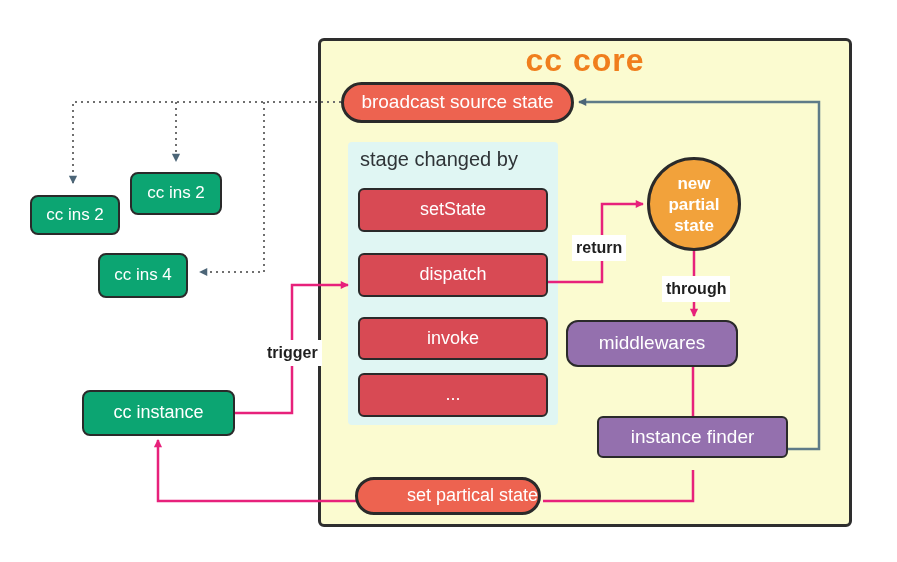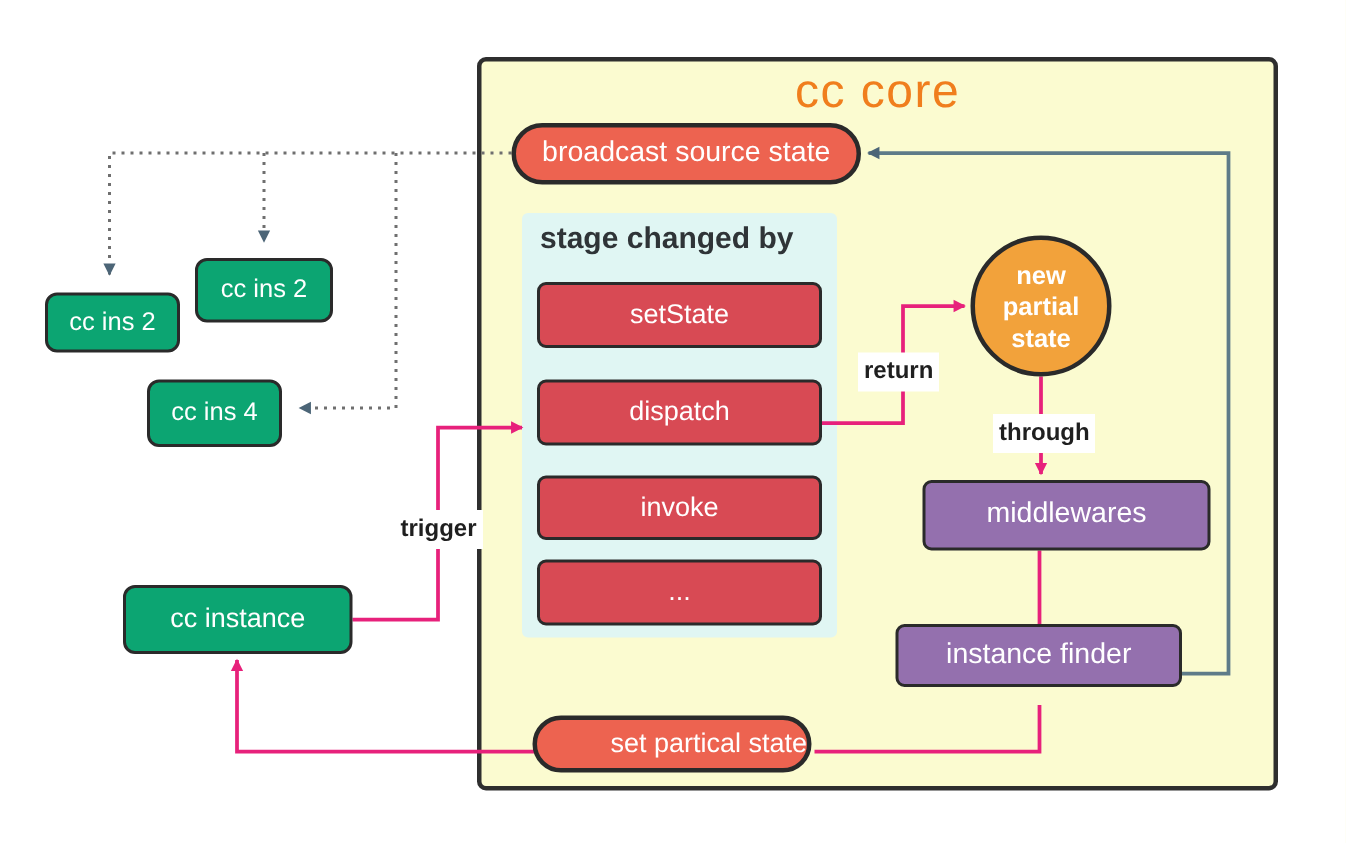--- a/index.html
+++ b/index.html
@@ -14,21 +14,21 @@
   .core-box{
     position:absolute;left:318px;top:38px;width:534px;height:489px;
     background:var(--core-bg);
     border:3px solid var(--core-border);
     border-radius:6px;
     box-sizing:border-box;
   }
   .core-title{
     position:absolute;left:318px;top:42px;width:534px;
     text-align:center;
-    font-size:32px;font-weight:normal;
+    font-size:32px;font-weight:bold;
     color:var(--core-title);
     letter-spacing:1px;
   }
   
   .node{
     position:absolute;box-sizing:border-box;
     display:flex;align-items:center;justify-content:center;
     color:#ffffff;
     border:3px solid var(--node-border);
     text-align:center;
@@ -66,21 +66,21 @@
     font-weight:bold;
   }
   .panel{
     position:absolute;left:348px;top:142px;width:210px;height:283px;
     background:var(--cyan-panel);
     border-radius:4px;
     box-sizing:border-box;
   }
   .panel-title{
     position:absolute;left:360px;top:148px;
-    font-size:20px;font-weight:bold;
+    font-size:20px;font-weight:normal;
     color:var(--panel-title);
   }
   .edge-label{
     position:absolute;
     background:#ffffff;
     color:var(--label-text);
     font-size:16px;font-weight:bold;
     padding:4px 4px;
     white-space:nowrap;
   }
@@ -152,21 +152,21 @@
   <div class="node red-item" style="left:358px;top:373px;width:190px;height:44px;">
     <span>...</span>
   </div>
 
   <div class="node circle" style="left:647px;top:157px;width:94px;height:94px;">
     <span>new</span>
     <span>partial</span>
     <span>state</span>
   </div>
 
-  <div class="node purple" style="left:615px;top:320px;width:192px;height:47px;">
+  <div class="node purple" style="left:566px;top:320px;width:172px;height:47px;border-radius:12px;">
     <span>middlewares</span>
   </div>
   <div class="node purple" style="left:597px;top:416px;width:191px;height:42px;">
     <span>instance finder</span>
   </div>
 
   <div class="node green" style="left:30px;top:195px;width:90px;height:40px;">
     <span>cc ins 2</span>
   </div>
   <div class="node green" style="left:130px;top:172px;width:92px;height:43px;">

